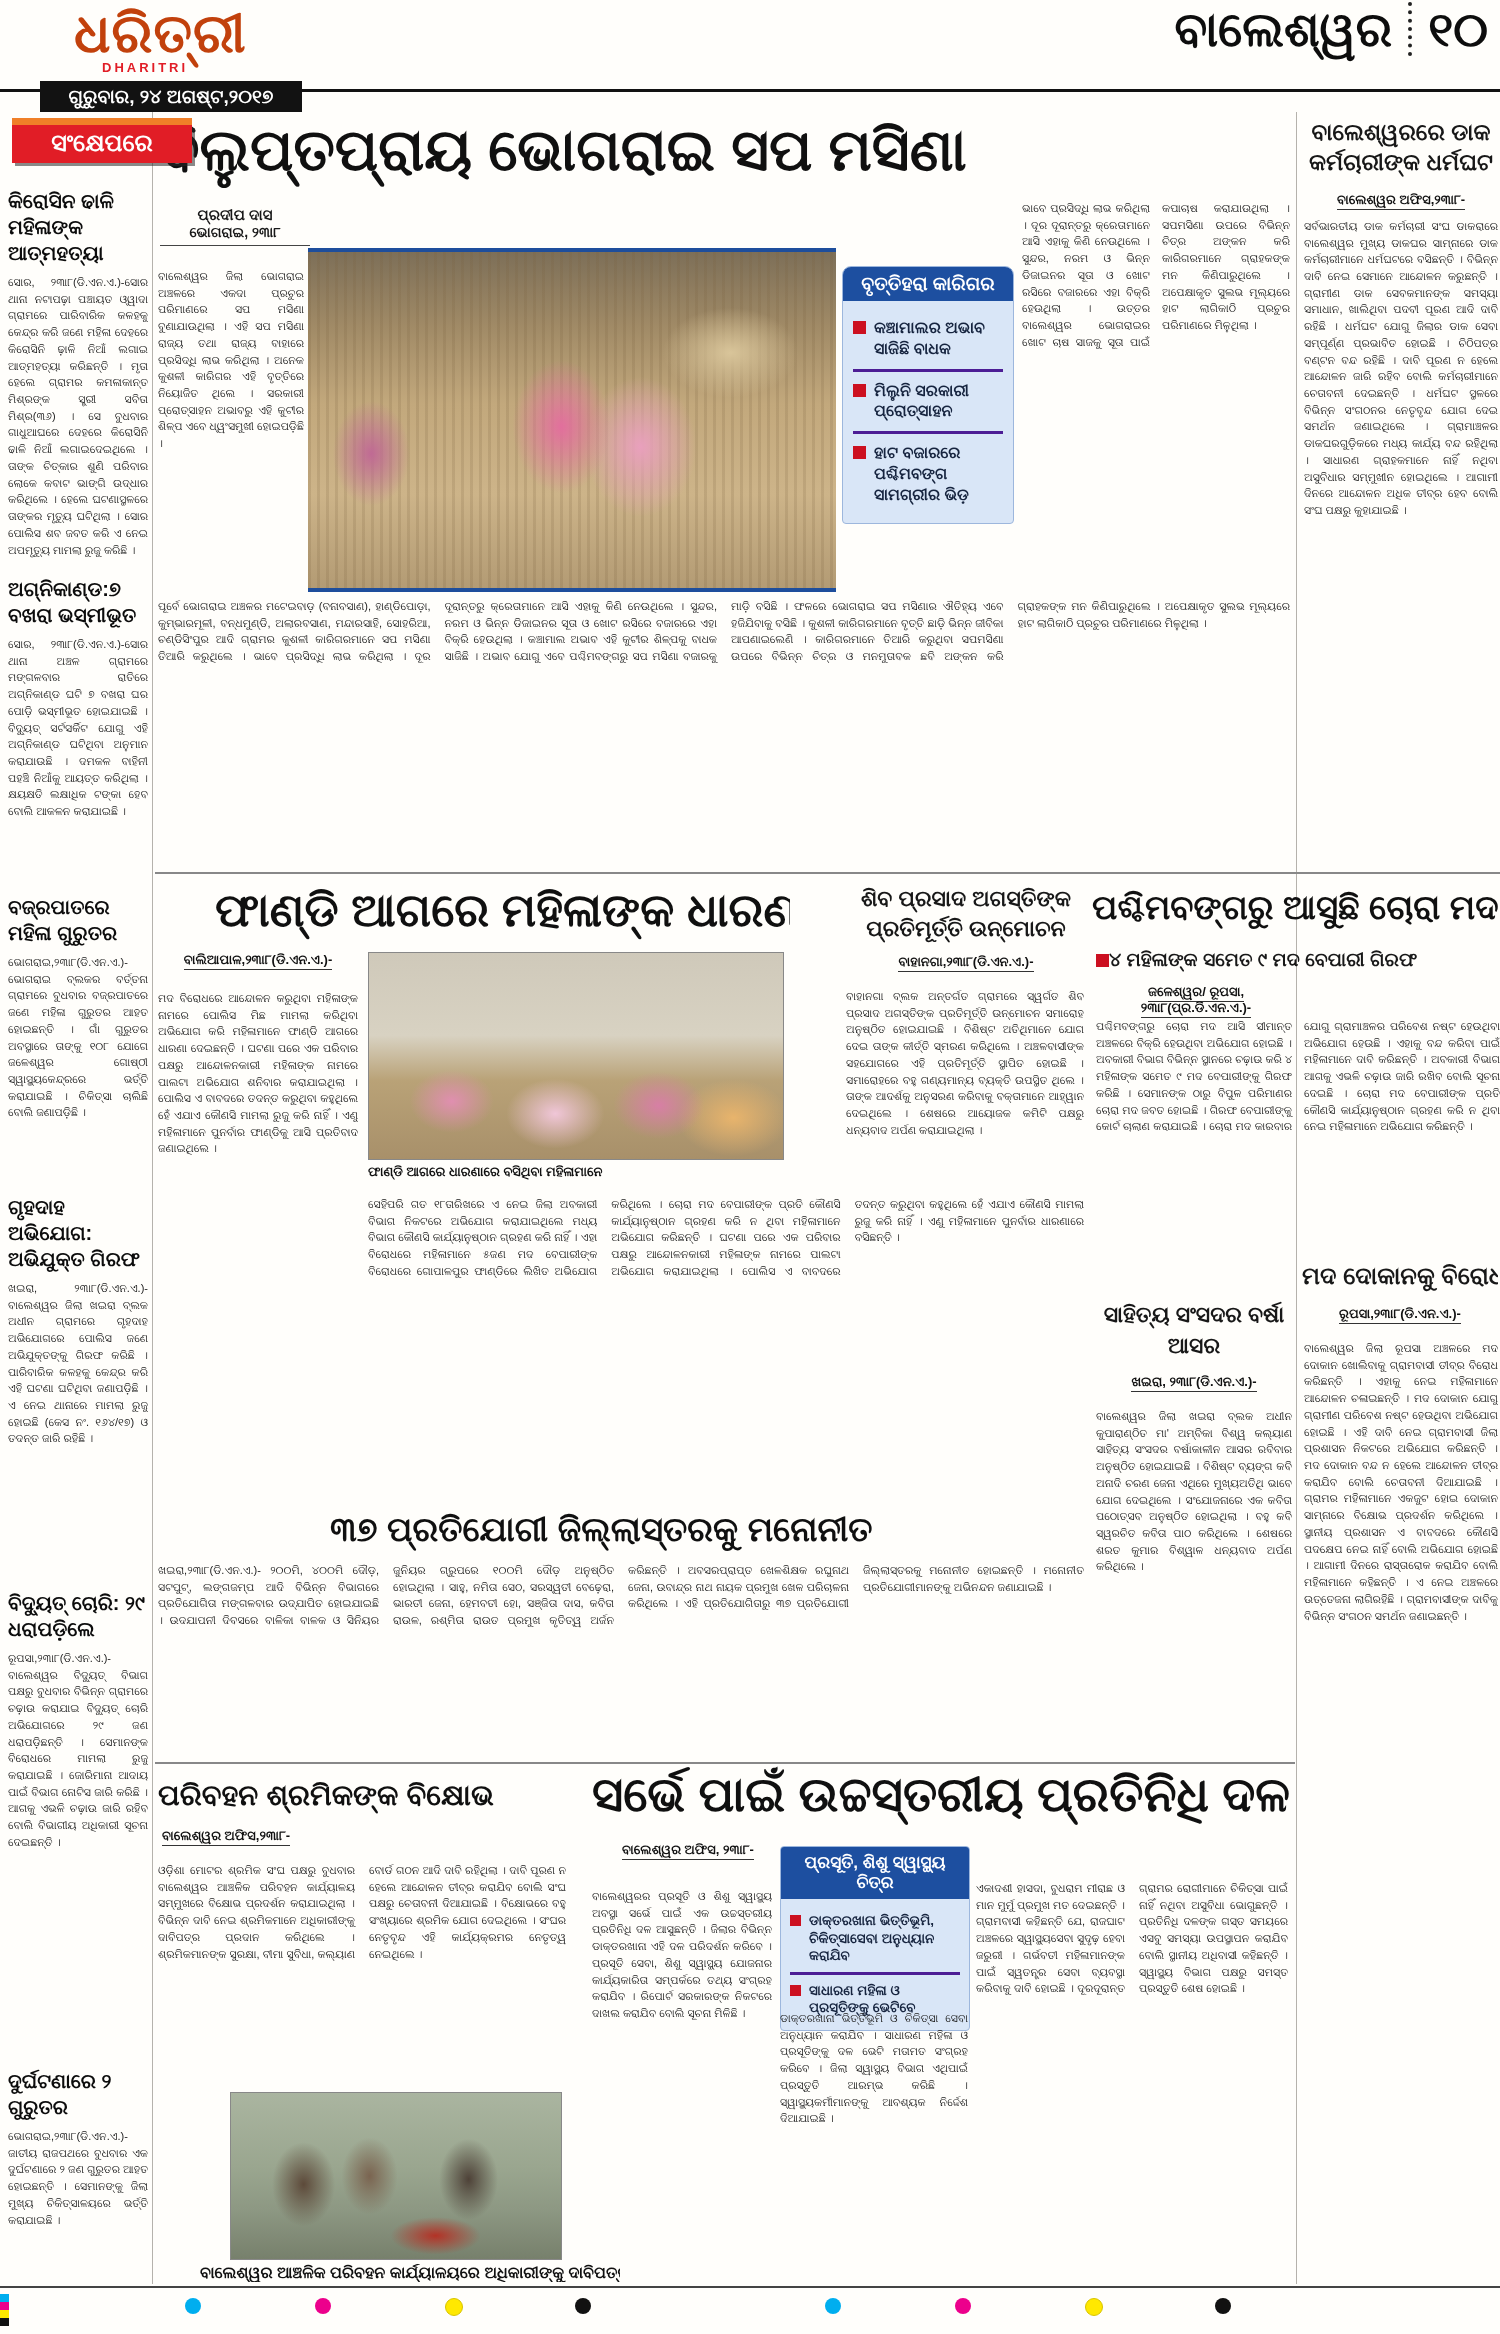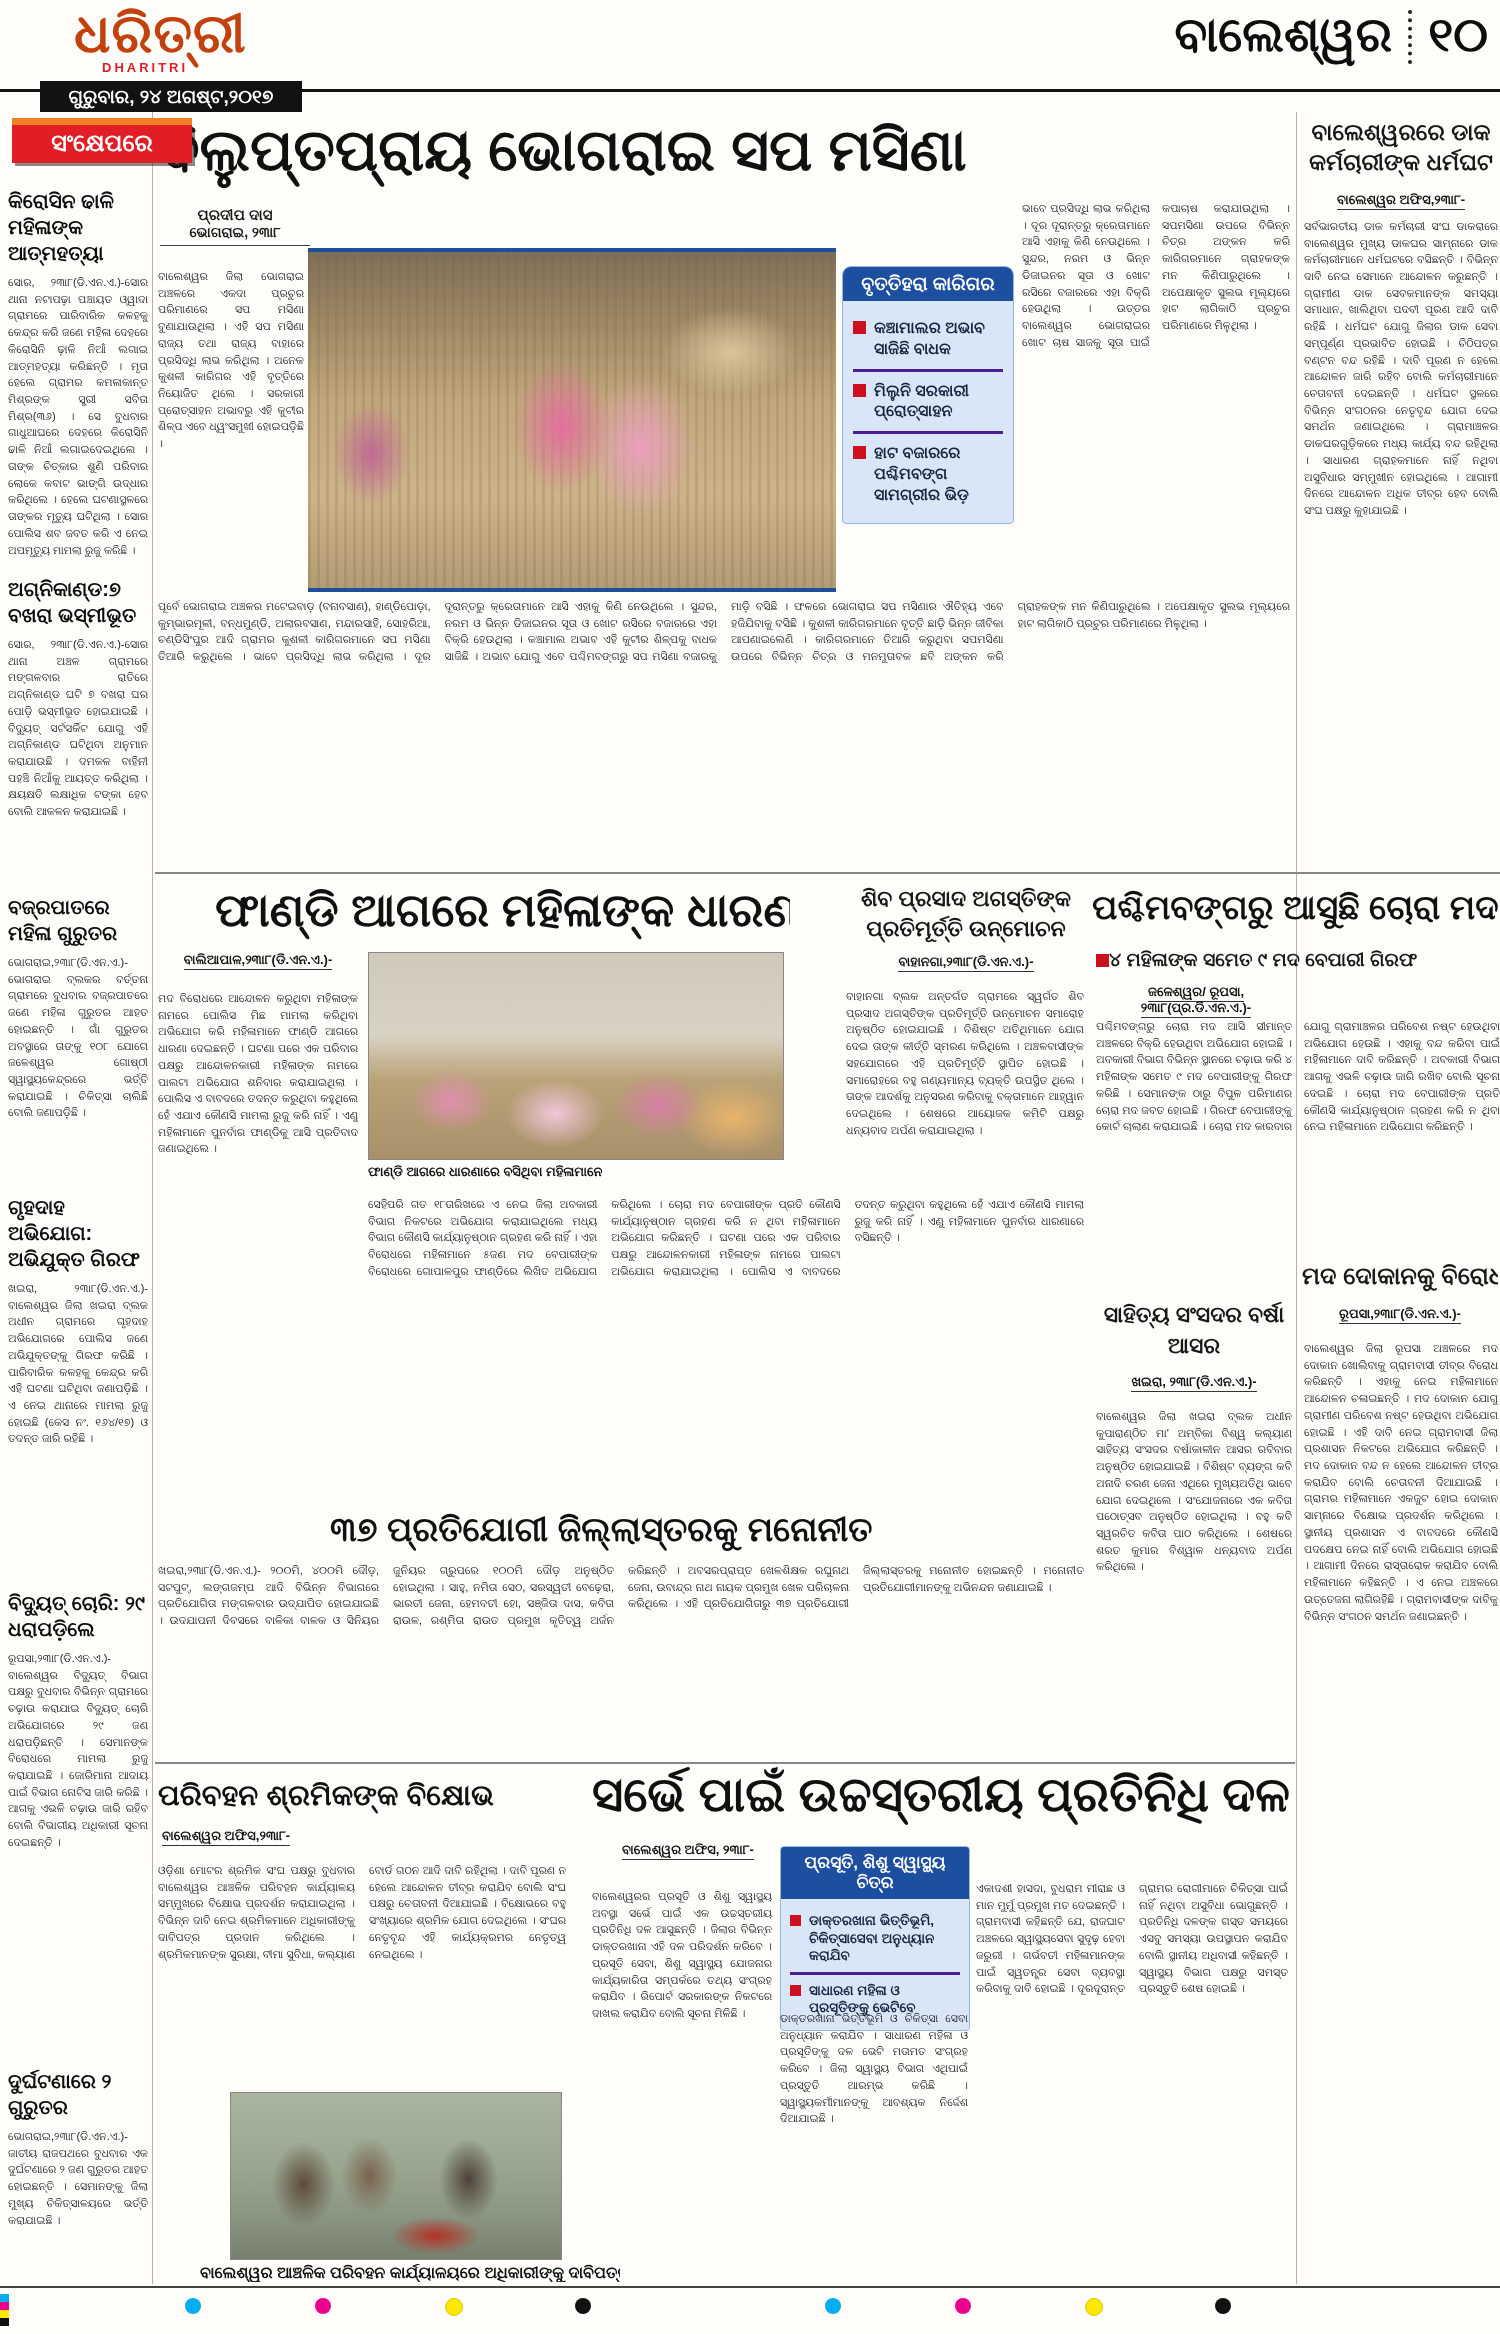--- a/index.html
+++ b/index.html
@@ -12,21 +12,21 @@
   .byline{font-size:13px;font-weight:bold;text-align:center;color:#111;}
   .byline .u{border-bottom:1px solid #333;padding-bottom:2px;}
   .vrule{width:1px;background:#b5b2ac;}
   .hrule{background:#666;height:1px;}
   
   .logo-odia{font-size:54px;font-weight:bold;color:#c2410c;letter-spacing:1px;}
   .logo-latin{font-size:13px;font-weight:bold;color:#e11d26;letter-spacing:3px;}
   .datebar{background:#121212;color:#fff;display:flex;align-items:center;justify-content:center;
            font-size:19px;font-weight:bold;z-index:3;}
   .topline{background:#121212;height:3px;z-index:1;}
-  .edition{display:flex;align-items:flex-end;gap:16px;font-size:48px;font-weight:bold;color:#0d0d0d;}
+  .edition{display:flex;align-items:flex-start;gap:16px;font-size:48px;font-weight:bold;color:#0d0d0d;}
   .edition .dotsep{height:54px;border-left:4px dotted #222;}
   
   .sect-label-wrap{z-index:4;}
   .sect-orange{height:7px;background:#f07f28;}
   .sect-red{background:#e11d26;color:#fff;font-size:24px;font-weight:bold;text-align:center;
             padding:4px 0 6px 0;box-shadow:3px 3px 0 rgba(40,40,40,.55);}
   .brief-title{font-size:20px;font-weight:bold;line-height:1.3;margin:16px 0 8px 0;color:#0c0c0c;}
   
   .infobox{border:1px solid #9db7dd;background:#d9e6f7;border-radius:9px 9px 4px 4px;overflow:hidden;}
   .infobox .ib-head{background:#1d4fa0;color:#fff;font-weight:bold;text-align:center;

